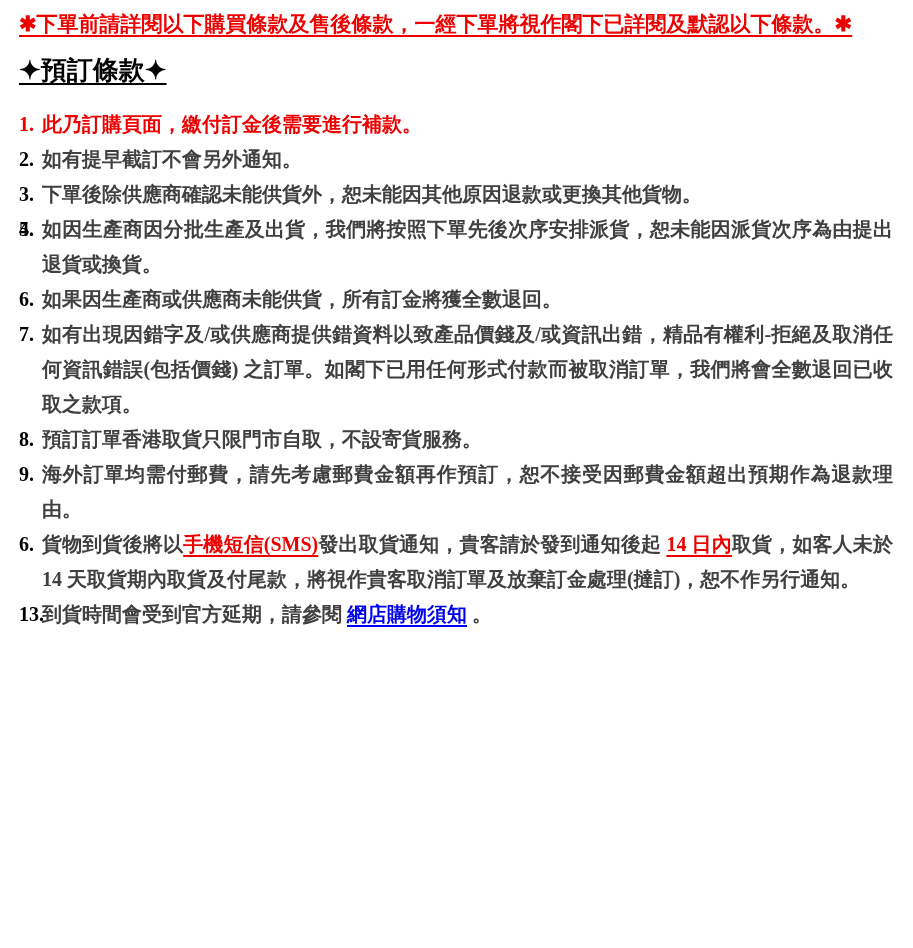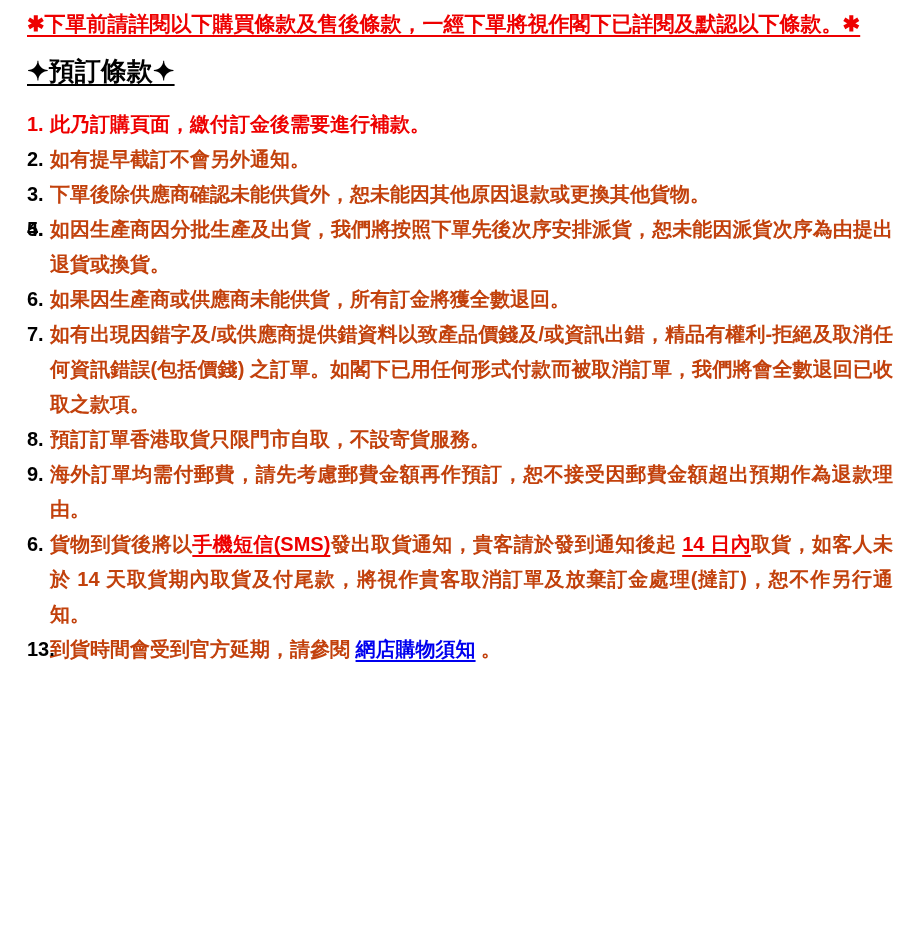--- a/index.html
+++ b/index.html
@@ -4,23 +4,23 @@
 <style>
   html, body {
     margin: 0;
     padding: 0;
     background: #ffffff;
   }
   .page {
     width: 913px;
     height: 948px;
     box-sizing: border-box;
-    padding: 8px 10px 0 16px;
+    padding: 8px 10px 0 8px;
     background: #ffffff;
-    font-family: Liberation Sans, sans-serif;
+    font-family: Liberation Serif, serif;
     font-weight: bold;
     color: #000000;
     overflow: hidden;
   }
   .notice {
     margin: 0 0 0 11px;
     font-size: 21px;
     line-height: 32px;
     color: var(--alert-red, #ee0000);
     text-decoration: underline;
@@ -46,21 +46,21 @@
     font-size: 20px;
     line-height: 35px;
     text-align: justify;
   }
   .term-item .num {
     position: absolute;
     left: 11px;
     top: 0;
     white-space: nowrap;
   }
-  .seg.normal { color: #c2410c; }
+  .seg.normal { color: #404040; }
   .seg.red { color: var(--alert-red, #ee0000); }
   .seg.red-underline {
     color: var(--alert-red, #ee0000);
     text-decoration: underline;
     text-underline-offset: 4px;
   }
   a.seg.link {
     color: var(--link-blue, #0000ee);
     text-decoration: underline;
     text-underline-offset: 4px;

